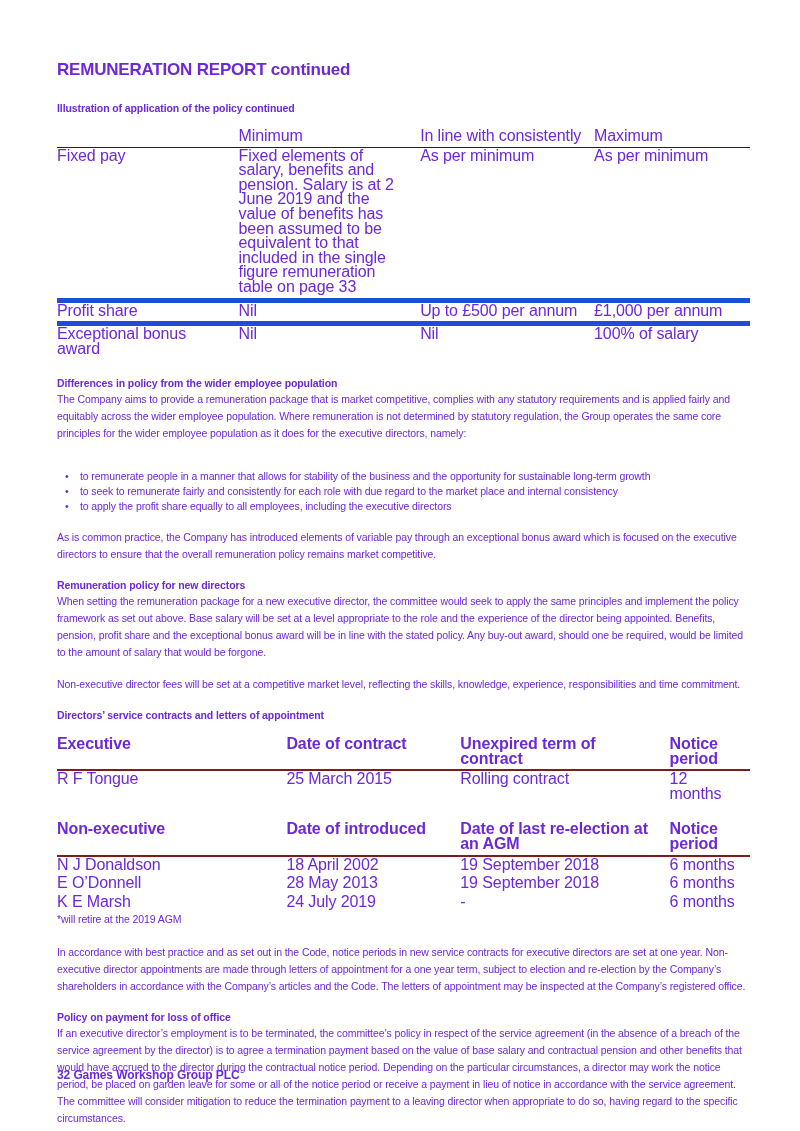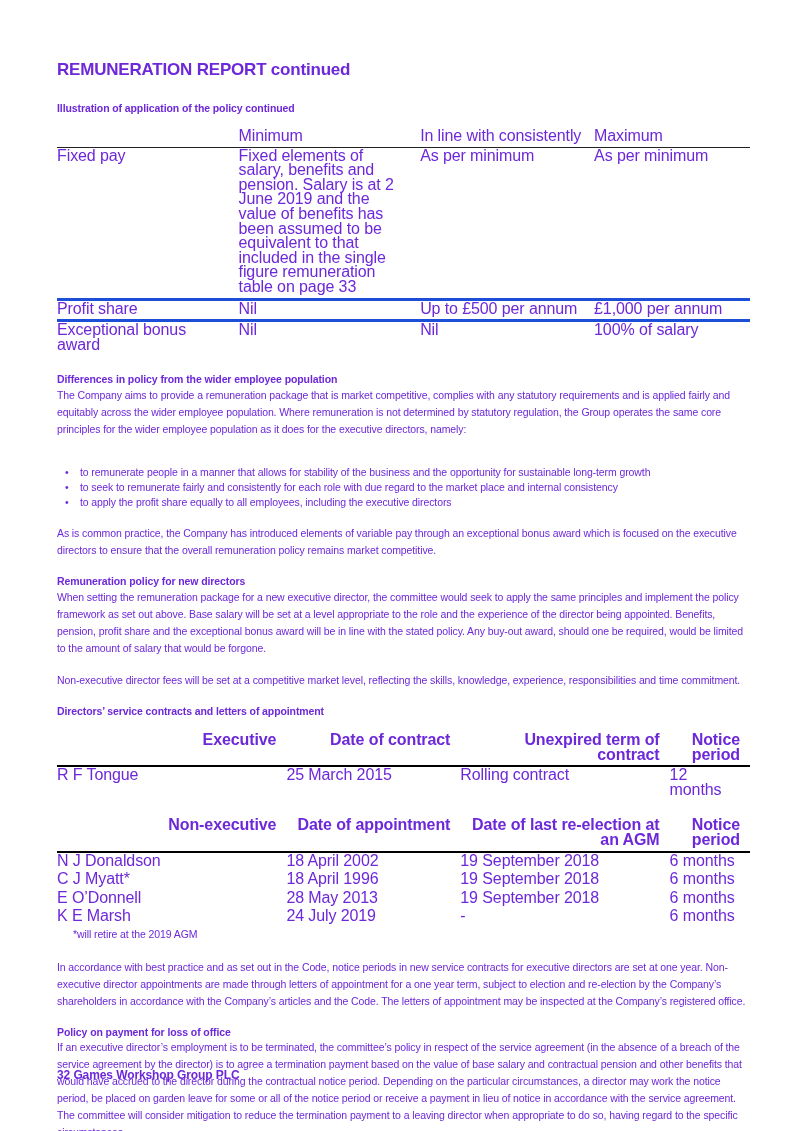--- a/index.html
+++ b/index.html
@@ -37,36 +37,36 @@
   th, td {
     text-align: left; vertical-align: top;
     padding: 1px 10px 3px 0; font-weight: normal;
   }
   .policy-table { margin: 0 0 17px 0; }
   .policy-table col:nth-child(1) { width: 26.2%; }
   .policy-table col:nth-child(2) { width: 26.2%; }
   .policy-table col:nth-child(3) { width: 25.1%; }
   .policy-table col:nth-child(4) { width: 22.5%; }
   .policy-table thead th { border-bottom: 1px solid #222; }
-  .policy-table tbody tr.ruled td { border-bottom: 3px solid #1d4ed8; }
+  .policy-table tbody tr.ruled td { border-bottom: 5px solid #1d4ed8; }
   .contracts-table col:nth-child(1) { width: 33.1%; }
   .contracts-table col:nth-child(2) { width: 25.1%; }
   .contracts-table col:nth-child(3) { width: 30.2%; }
   .contracts-table col:nth-child(4) { width: 11.6%; }
-  .contracts-table thead th { font-weight: bold; border-bottom: 2px solid #000000; text-align: right; }
+  .contracts-table thead th { font-weight: bold; border-bottom: 2px solid #7f1d1d; }
   .contracts-table.exec { margin-bottom: 17px; }
   .bullets {
     list-style: none; margin: 0 0 15px 0; padding: 0;
     font-size: 10.5px; line-height: 15px; letter-spacing: -0.1px;
   }
   .bullets li { display: flex; }
   .bullets li::before { content: "\2022"; flex: none; width: 15px; margin-left: 8px; }
   .footnote {
     font-size: 10.5px; line-height: 14.6px; letter-spacing: -0.1px;
-    margin: 0 0 17px 16px;
+    margin: 0 0 17px 0;
   }
   .page-footer {
     position: absolute; left: 57px; top: 1068px;
     font-size: 12px; font-weight: bold; letter-spacing: -0.1px;
   }
 </style>
 </head>
 <body>
 
 <div class="page">
@@ -164,39 +164,33 @@
   <table class="contracts-table">
     <colgroup>
         <col>
         <col>
         <col>
         <col>
       </colgroup>
     <thead>
       <tr>
         <th>Non-executive</th>
-        <th>Date of appointment</th>
+        <th>Date of introduced</th>
         <th>Date of last re-election at an AGM</th>
         <th>Notice period</th>
       </tr>
     </thead>
     <tbody>
       <tr>
         <td>N J Donaldson</td>
         <td>18 April 2002</td>
         <td>19 September 2018</td>
         <td>6 months</td>
       </tr>
       <tr>
-        <td>C J Myatt*</td>
-        <td>18 April 1996</td>
-        <td>19 September 2018</td>
-        <td>6 months</td>
-      </tr>
-      <tr>
         <td>E O’Donnell</td>
         <td>28 May 2013</td>
         <td>19 September 2018</td>
         <td>6 months</td>
       </tr>
       <tr>
         <td>K E Marsh</td>
         <td>24 July 2019</td>
         <td>-</td>
         <td>6 months</td>

